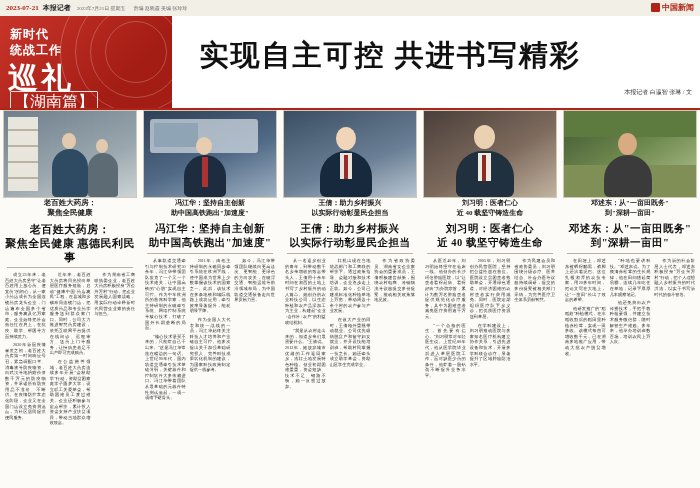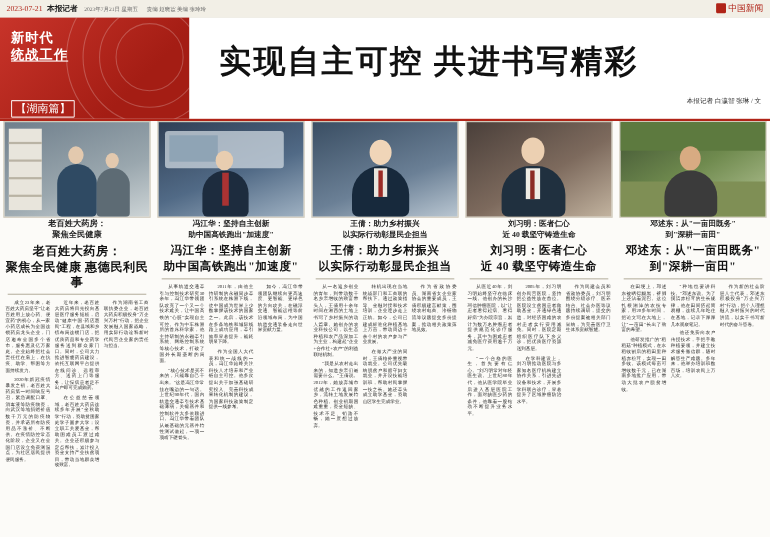--- a/index.html
+++ b/index.html
@@ -19,41 +19,41 @@
     padding:0;
   }
   
   .topbar{
     position:absolute;left:0;top:0;width:700px;height:16px;
     background:#f2efe6;
     border-bottom:1px solid #d8d2c2;
     display:flex;align-items:center;
   }
   .topbar .edition{
-    color:#b02418;font-size:7px;font-weight:normal;margin-left:6px;
+    color:#b02418;font-size:7px;font-weight:bold;margin-left:6px;
     letter-spacing:0px;
   }
   .topbar .sec{
     color:#222;font-size:7px;margin-left:4px;font-weight:bold;
   }
   .topbar .meta{
     color:#6b6b6b;font-size:5px;margin-left:6px;
   }
   .topbar .meta2{
     color:#6b6b6b;font-size:5px;margin-left:8px;
   }
   .masthead{
     position:absolute;right:6px;top:2px;
     display:flex;align-items:center;gap:2px;
   }
   .masthead .sq{
     width:9px;height:9px;background:#b02418;border-radius:1px;
   }
   .masthead .mtxt{
-    color:#b02418;font-size:8px;font-weight:normal;letter-spacing:0px;
+    color:#b02418;font-size:8px;font-weight:bold;letter-spacing:0px;
   }
 
   
   .banner{
     position:absolute;left:0;top:16px;width:700px;height:92px;
     background:#ffffff;
     border-bottom:2px solid #b02418;
   }
   .banner-red{
     position:absolute;left:0;top:0;width:172px;height:92px;
@@ -66,28 +66,28 @@
   .r1{width:150px;height:150px;left:60px;top:-40px;}
   .r2{width:120px;height:120px;left:75px;top:-25px;}
   .r3{width:90px;height:90px;left:90px;top:-10px;}
   .r4{width:60px;height:60px;left:105px;top:5px;}
   .banner-red .line1{
     position:absolute;left:10px;top:10px;color:#fff;font-size:12px;font-weight:bold;
     letter-spacing:1px;font-family:Liberation Mono, monospace;
   }
   .banner-red .line2{
     position:absolute;left:10px;top:26px;color:#fff;font-size:12px;font-weight:bold;
-    letter-spacing:1px;font-family:"Liberation Sans",sans-serif;text-decoration:underline;
+    letter-spacing:1px;font-family:"Liberation Sans",sans-serif;
   }
   .banner-red .big{
     position:absolute;left:8px;top:42px;color:#fff;font-size:30px;font-weight:bold;
     letter-spacing:3px;font-family:"Liberation Serif",serif;
   }
   .banner-red .sub{
-    position:absolute;left:10px;top:75px;color:#fff;font-size:10px;
+    position:absolute;left:10px;top:75px;color:#fff;font-size:16px;
     border:1px solid rgba(255,255,255,.85);padding:0px 3px;border-radius:1px;
     font-family:"Liberation Sans",sans-serif;
   }
   .headline{
     position:absolute;left:180px;top:20px;width:420px;
     text-align:center;
     font-size:29px;font-weight:bold;letter-spacing:2px;
     color:#111;
     font-family:"Liberation Serif",serif;
   }
@@ -180,20 +180,21 @@
   </div>
 
   <div class="banner">
     <div class="banner-red">
       <div class="ring r1"></div>
       <div class="ring r2"></div>
       <div class="ring r3"></div>
       <div class="ring r4"></div>
       <div class="line1">新时代</div>
       <div class="line2">统战工作</div>
+      <div class="big">巡礼</div>
       <div class="sub">【湖南篇】</div>
     </div>
     <div class="headline">实现自主可控  共进书写精彩</div>
     <div class="byline">本报记者 白瀛智 张琳 / 文</div>
   </div>
 
   <div class="photorow">
 
     <div class="photocell">
       <div class="photo ph-a">

